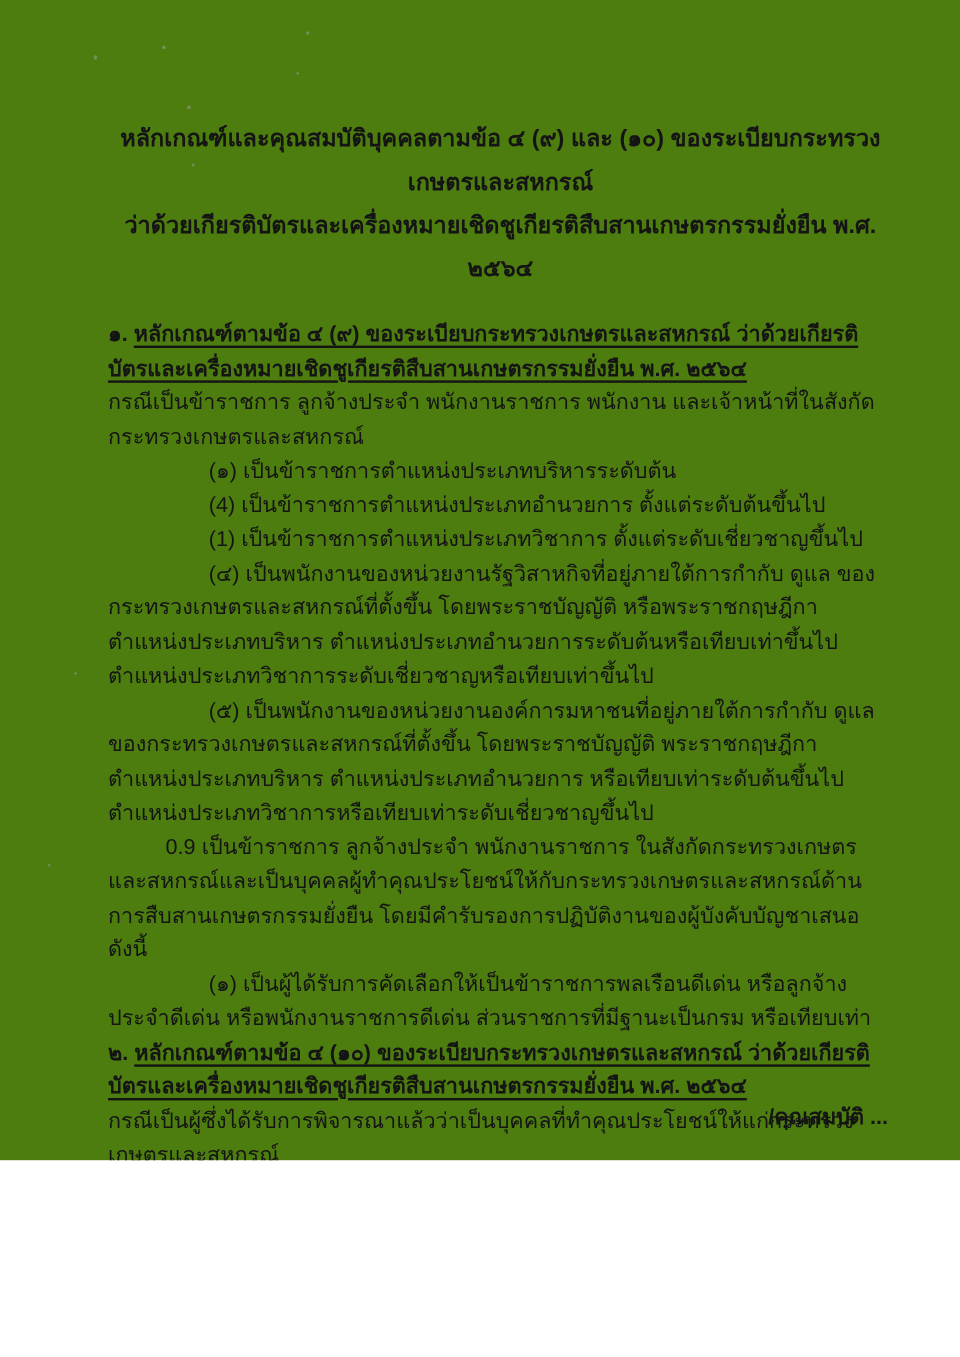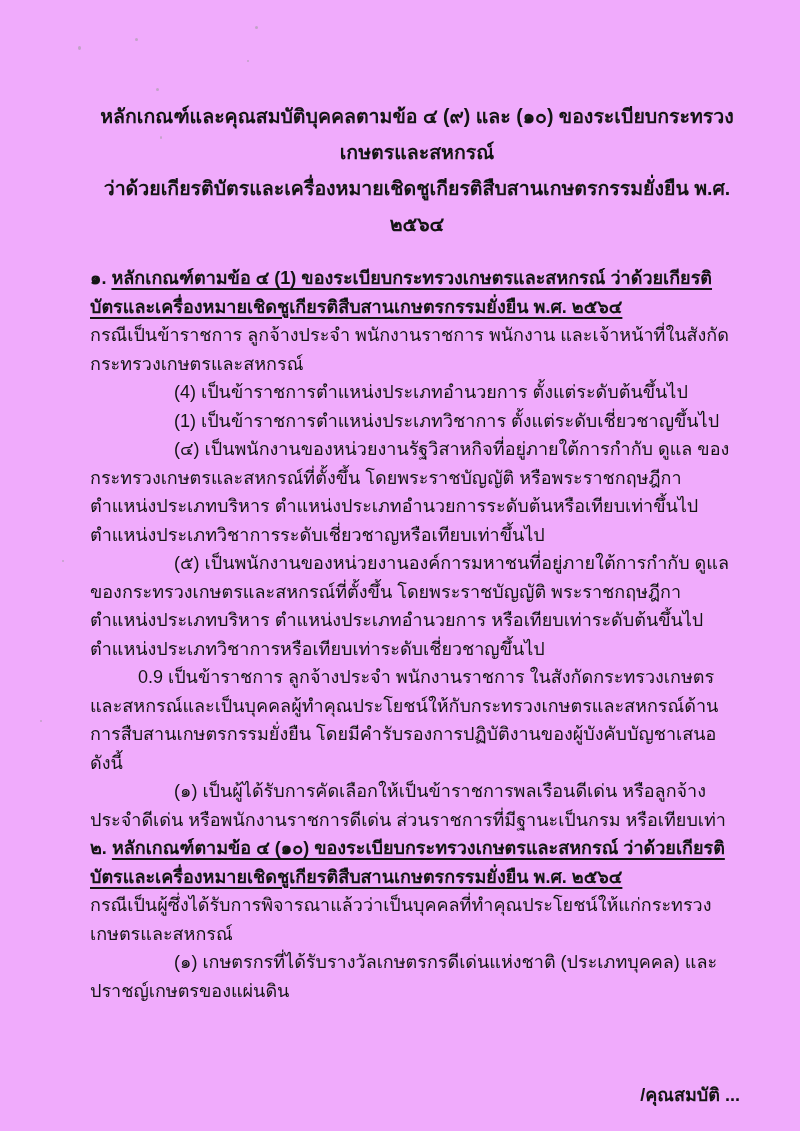--- a/index.html
+++ b/index.html
@@ -3,23 +3,23 @@
 <meta charset="utf-8">
 <style>
   html, body {
     margin: 0;
     padding: 0;
     background: #ffffff;
   }
   .page {
     position: relative;
     width: 800px;
-    height: 1131px;
+    height: 967px;
     margin: 0 auto;
-    background: #f0abfc;
+    background: #4d7c0f;
     color: #141414;
     font-family: "Liberation Sans", "DejaVu Sans", sans-serif;
     box-sizing: border-box;
     padding: 98px 56px 12px 90px;
     overflow: hidden;
   }
   .doc-title {
     text-align: center;
     font-weight: bold;
     font-size: 19.5px;
@@ -85,24 +85,25 @@
   <span class="speckle sp5"></span>
   <span class="speckle sp6"></span>
   <span class="speckle sp7"></span>
   <span class="speckle sp8"></span>
 
   <div class="doc-title">
     <div>หลักเกณฑ์และคุณสมบัติบุคคลตามข้อ ๔ (๙) และ (๑๐) ของระเบียบกระทรวงเกษตรและสหกรณ์</div>
     <div>ว่าด้วยเกียรติบัตรและเครื่องหมายเชิดชูเกียรติสืบสานเกษตรกรรมยั่งยืน พ.ศ. ๒๕๖๔</div>
   </div>
 
-  <p class="body-line section-heading"><span>๑.</span> <span class="underlined">หลักเกณฑ์ตามข้อ ๔ (1)  ของระเบียบกระทรวงเกษตรและสหกรณ์ ว่าด้วยเกียรติบัตรและเครื่องหมายเชิดชูเกียรติสืบสานเกษตรกรรมยั่งยืน พ.ศ. ๒๕๖๔</span></p>
+  <p class="body-line section-heading"><span>๑.</span> <span class="underlined">หลักเกณฑ์ตามข้อ ๔ (๙)  ของระเบียบกระทรวงเกษตรและสหกรณ์ ว่าด้วยเกียรติบัตรและเครื่องหมายเชิดชูเกียรติสืบสานเกษตรกรรมยั่งยืน พ.ศ. ๒๕๖๔</span></p>
 
   <p class="body-line case-intro">กรณีเป็นข้าราชการ ลูกจ้างประจำ พนักงานราชการ พนักงาน และเจ้าหน้าที่ในสังกัดกระทรวงเกษตรและสหกรณ์</p>
 
+  <p class="body-line indent-item">(๑) เป็นข้าราชการตำแหน่งประเภทบริหารระดับต้น</p>
   <p class="body-line indent-item">(4) เป็นข้าราชการตำแหน่งประเภทอำนวยการ ตั้งแต่ระดับต้นขึ้นไป</p>
   <p class="body-line indent-item">(1) เป็นข้าราชการตำแหน่งประเภทวิชาการ ตั้งแต่ระดับเชี่ยวชาญขึ้นไป</p>
   <p class="body-line indent-item">(๔) เป็นพนักงานของหน่วยงานรัฐวิสาหกิจที่อยู่ภายใต้การกำกับ ดูแล ของกระทรวงเกษตรและสหกรณ์ที่ตั้งขึ้น โดยพระราชบัญญัติ หรือพระราชกฤษฎีกา ตำแหน่งประเภทบริหาร ตำแหน่งประเภทอำนวยการระดับต้นหรือเทียบเท่าขึ้นไป ตำแหน่งประเภทวิชาการระดับเชี่ยวชาญหรือเทียบเท่าขึ้นไป</p>
   <p class="body-line indent-item">(๕) เป็นพนักงานของหน่วยงานองค์การมหาชนที่อยู่ภายใต้การกำกับ ดูแล ของกระทรวงเกษตรและสหกรณ์ที่ตั้งขึ้น โดยพระราชบัญญัติ พระราชกฤษฎีกา ตำแหน่งประเภทบริหาร ตำแหน่งประเภทอำนวยการ หรือเทียบเท่าระดับต้นขึ้นไป ตำแหน่งประเภทวิชาการหรือเทียบเท่าระดับเชี่ยวชาญขึ้นไป</p>
 
   <p class="body-line indent-sub">0.9 เป็นข้าราชการ ลูกจ้างประจำ พนักงานราชการ ในสังกัดกระทรวงเกษตรและสหกรณ์และเป็นบุคคลผู้ทำคุณประโยชน์ให้กับกระทรวงเกษตรและสหกรณ์ด้านการสืบสานเกษตรกรรมยั่งยืน โดยมีคำรับรองการปฏิบัติงานของผู้บังคับบัญชาเสนอ ดังนี้</p>
   <p class="body-line indent-item">(๑) เป็นผู้ได้รับการคัดเลือกให้เป็นข้าราชการพลเรือนดีเด่น หรือลูกจ้างประจำดีเด่น หรือพนักงานราชการดีเด่น ส่วนราชการที่มีฐานะเป็นกรม หรือเทียบเท่า</p>
 
   <p class="body-line section-heading block-gap"><span>๒.</span> <span class="underlined">หลักเกณฑ์ตามข้อ ๔ (๑๐)  ของระเบียบกระทรวงเกษตรและสหกรณ์ ว่าด้วยเกียรติบัตรและเครื่องหมายเชิดชูเกียรติสืบสานเกษตรกรรมยั่งยืน พ.ศ. ๒๕๖๔</span></p>
 

